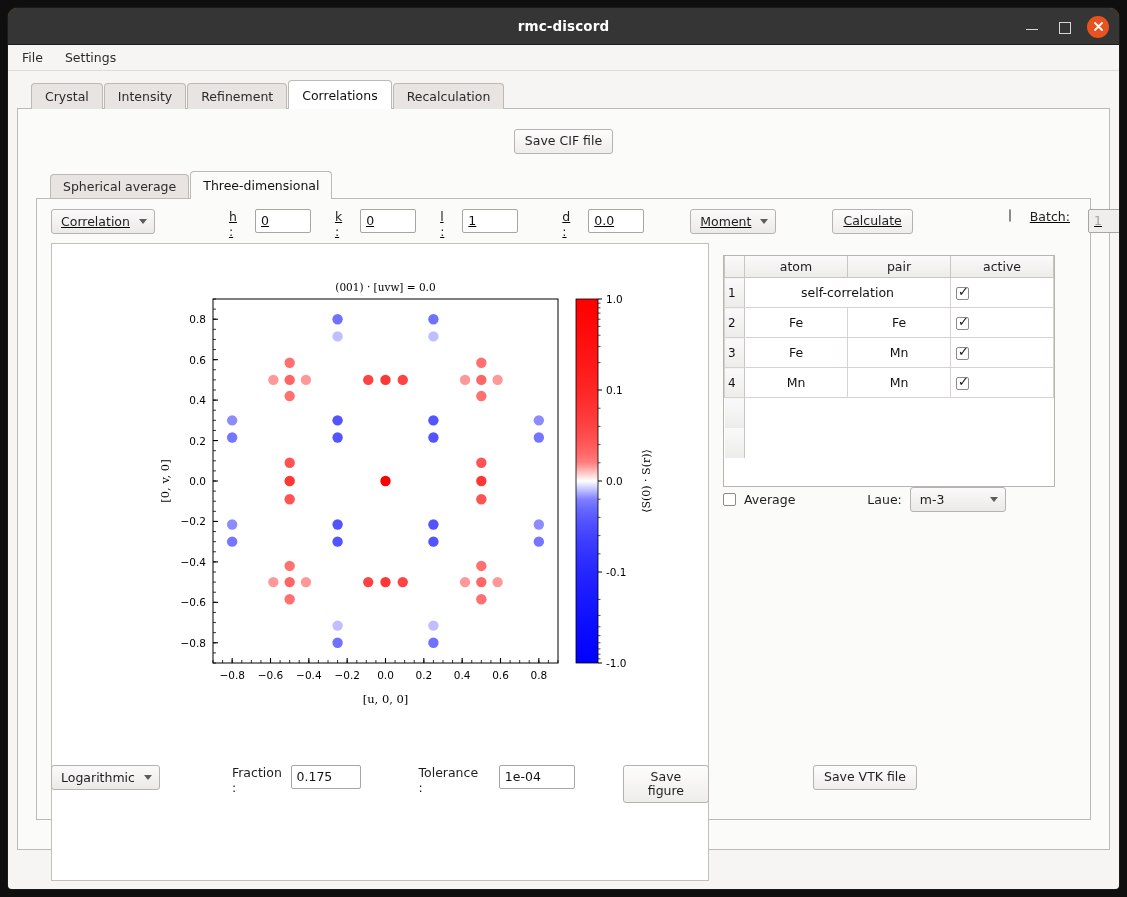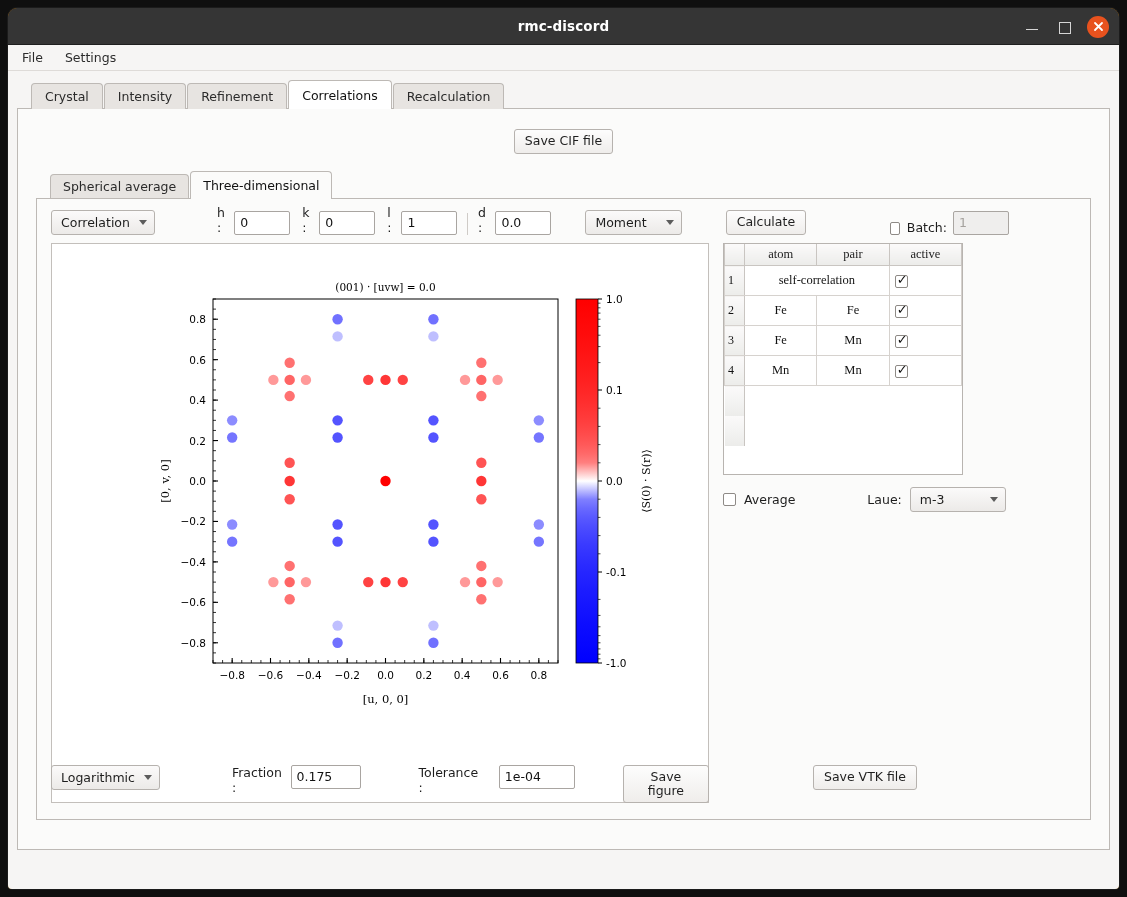--- a/index.html
+++ b/index.html
@@ -126,23 +126,24 @@
     border: 1px solid #bdb9b5;
     background: #fbfbfa;
     margin-top: -1px;
     height: 622px;
     position: relative;
     padding: 14px 14px;
   }
 
   
   .ctrl-row {
-    display: flex; align-items: flex-end;
+    display: flex; align-items: flex-start;
     height: 26px;
-    gap: 0;
+    gap: 12px;
+    text-decoration: underline;
   }
   .combo {
     position: relative;
     background: linear-gradient(#fbfafa, #eceae8);
     border: 1px solid #b6b2ae;
     border-radius: 3px;
     height: 25px;
     display: flex; align-items: center;
     padding: 0 24px 0 9px;
     font-size: 12.5px; color: #1d1d1d;
@@ -180,43 +181,42 @@
   .chk.checked::after {
     content: "✓";
     position: absolute; left: 1px; top: -3px;
     font-size: 13px; color: #111; line-height: 14px;
   }
 
   
   .figpanel {
     position: absolute;
     left: 14px; top: 44px;
-    width: 658px; height: 560px;
+    width: 658px; height: 638px;
     background: #ffffff;
     border: 1px solid #c3bfbb;
   }
 
   
   .bottom-row {
     position: absolute;
     left: 14px; top: 566px;
     width: 658px;
     height: 30px;
     display: flex; align-items: flex-start;
   }
 
   
   .tblwrap {
     position: absolute;
-    left: 686px; top: 44px;
-    width: 240px; height: 232px;
+    left: 686px; top: 56px;
+    width: 332px; height: 232px;
     border: 1px solid #b8b4b0;
     background: #ffffff;
     overflow: hidden;
-    font-family: Liberation Serif, serif;
   }
   table.grid { border-collapse: collapse; width: 100%; table-layout: fixed; }
   table.grid th {
     background: linear-gradient(#fbfafa,#ececea);
     border: 1px solid #c9c5c1;
     border-top: none;
     font-weight: normal;
     font-size: 12.5px;
     color: #1d1d1d;
     height: 22px;

